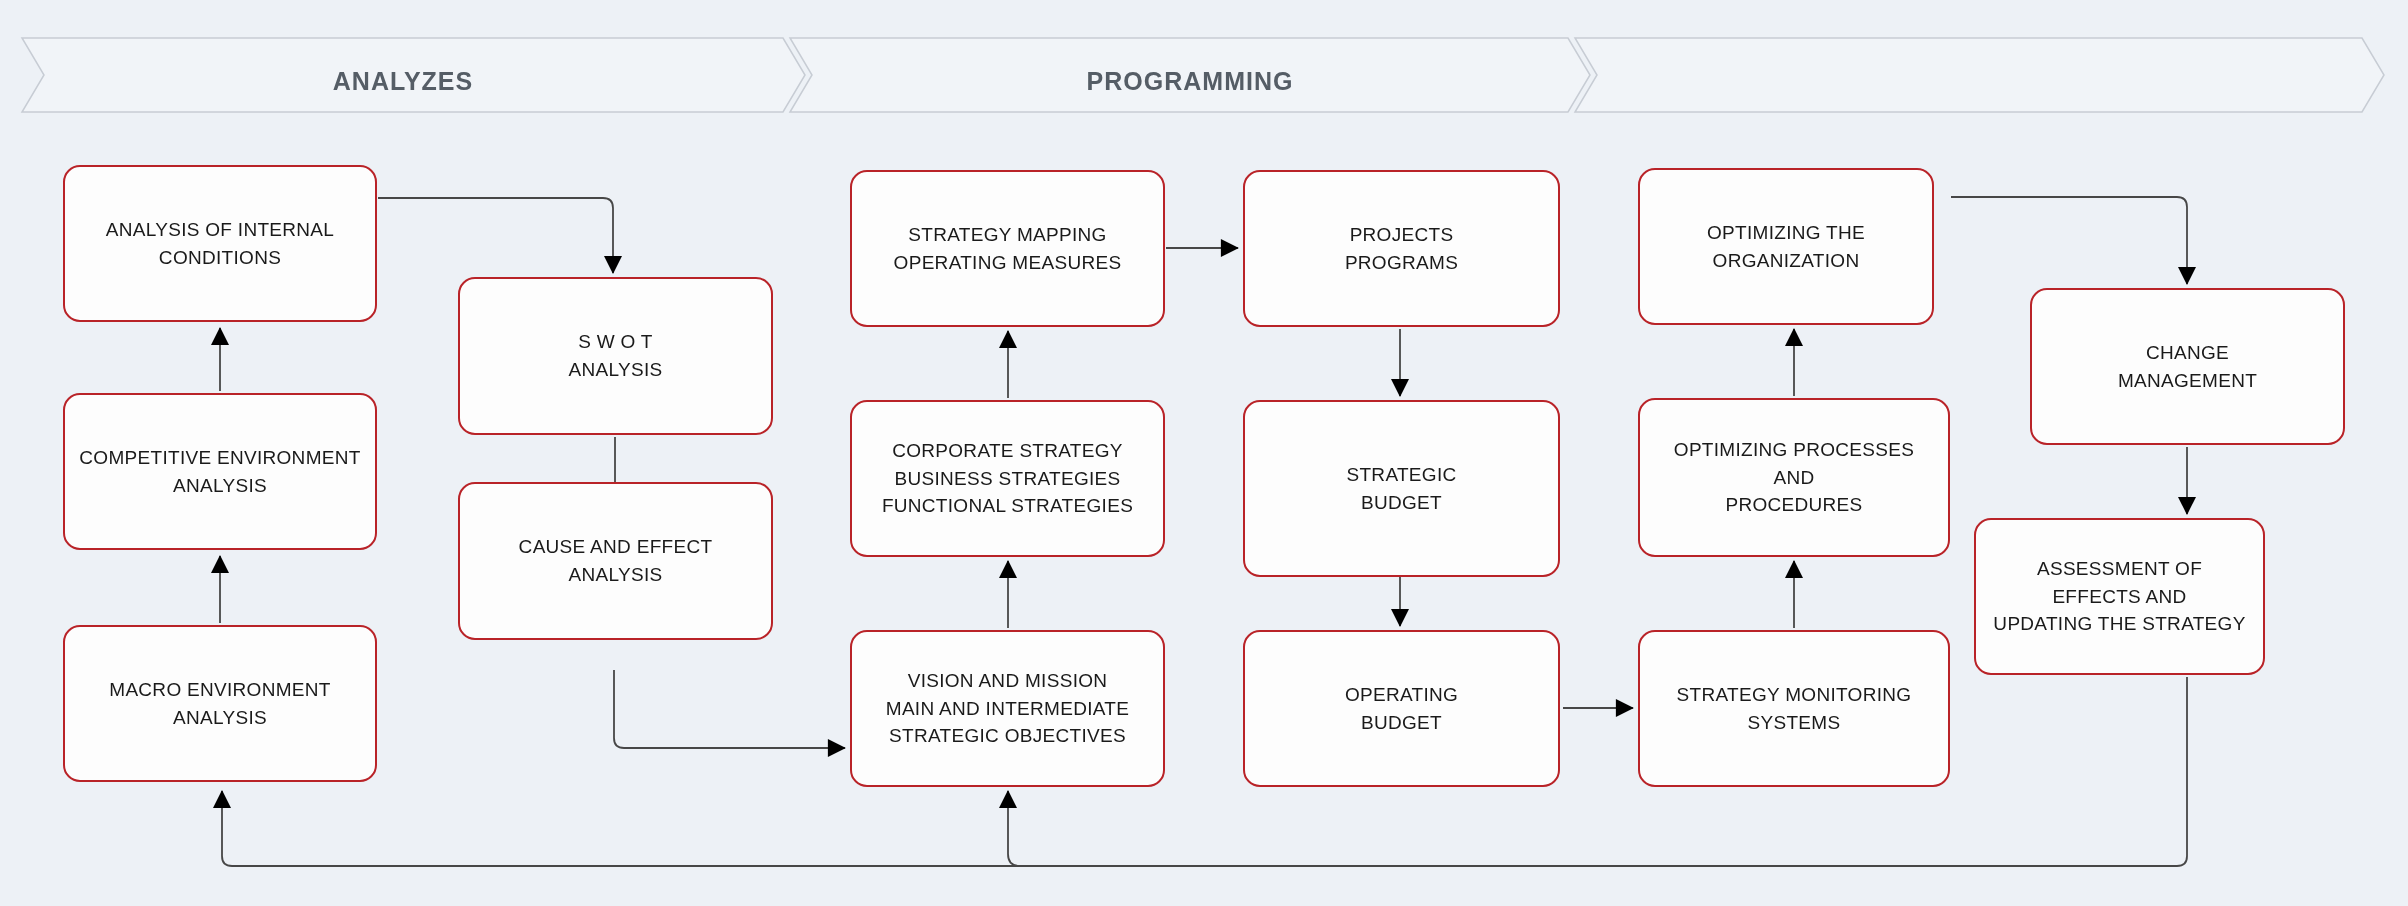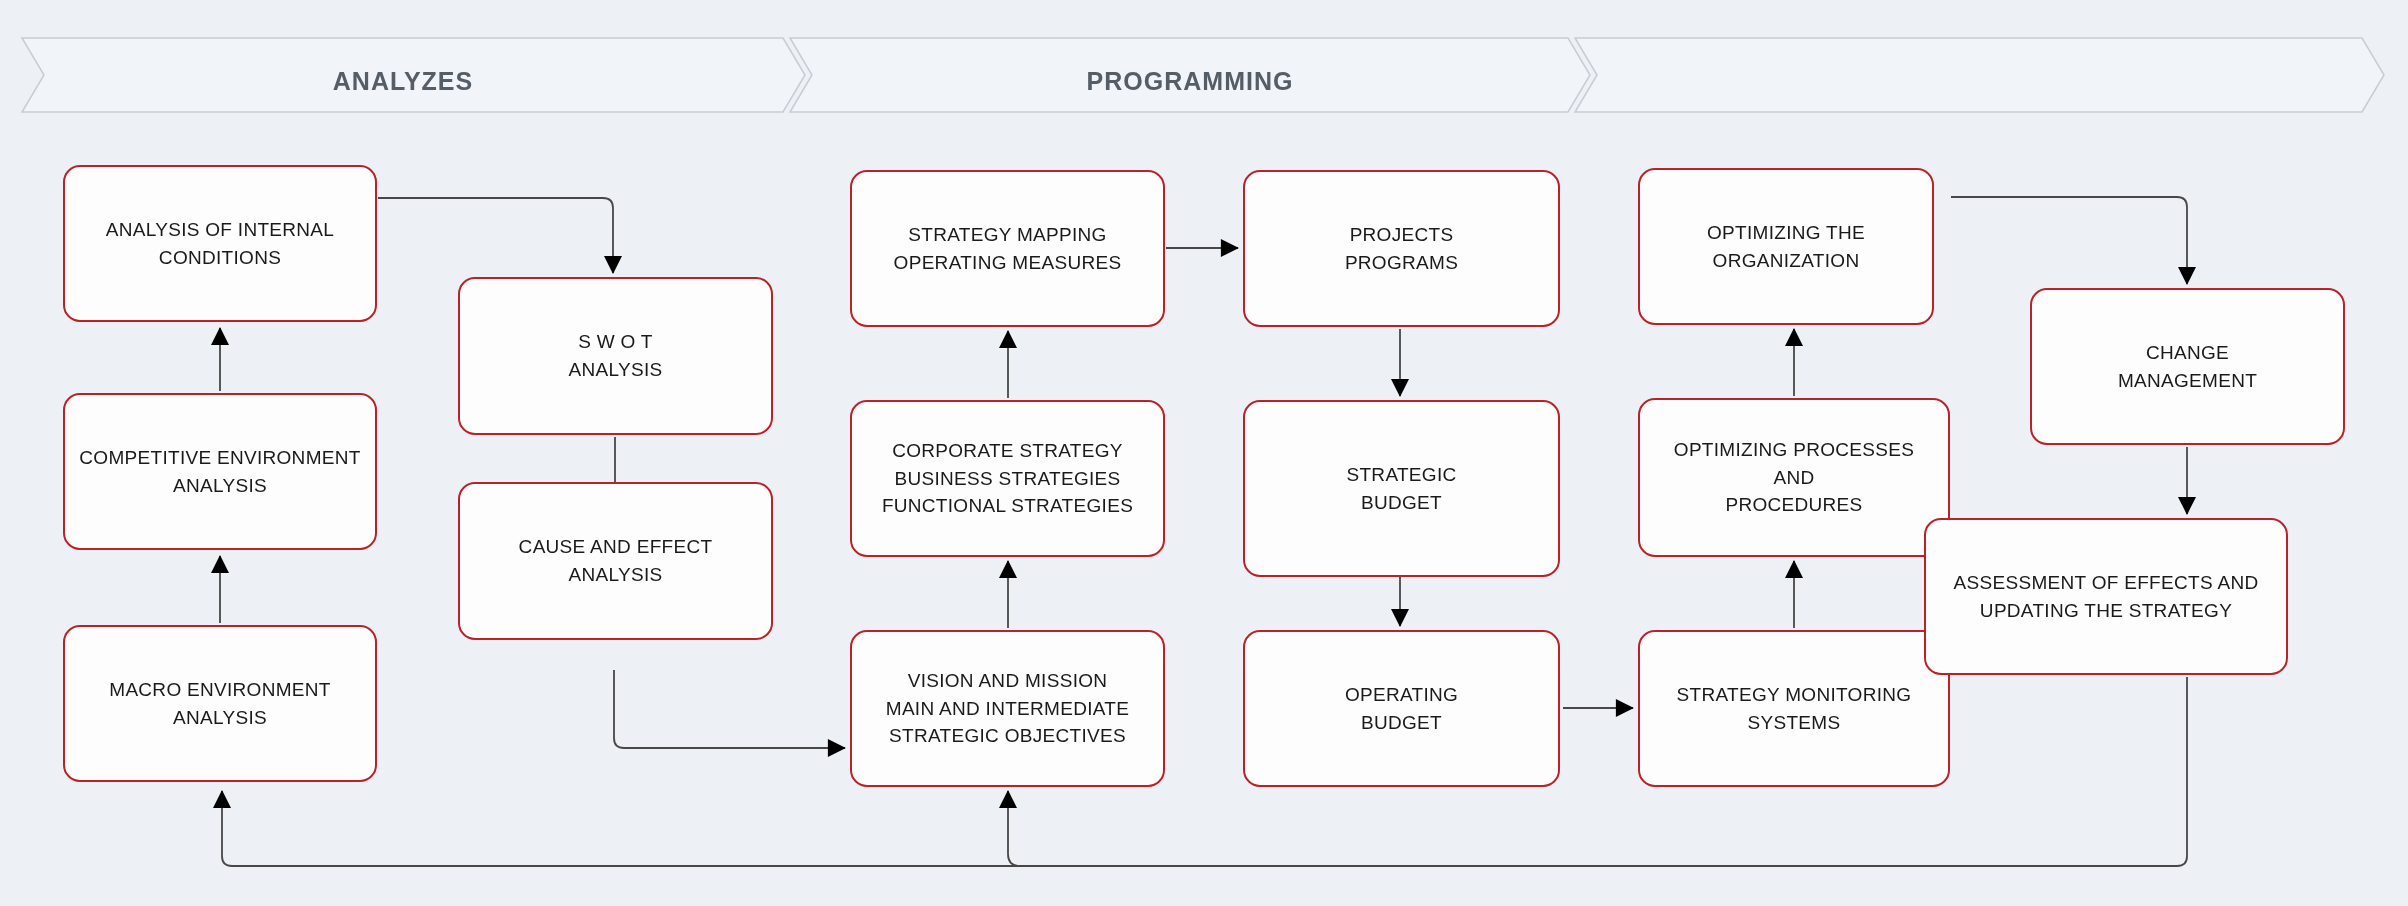--- a/index.html
+++ b/index.html
@@ -107,16 +107,16 @@
 
   <div class="node" style="left:1638px;top:168px; width:296px; height:157px">OPTIMIZING THE
 ORGANIZATION</div>
   <div class="node" style="left:1638px;top:398px; width:312px; height:159px">OPTIMIZING PROCESSES AND
 PROCEDURES</div>
   <div class="node" style="left:1638px;top:630px; width:312px; height:157px">STRATEGY MONITORING
 SYSTEMS</div>
 
   <div class="node" style="left:2030px;top:288px; width:315px; height:157px">CHANGE
 MANAGEMENT</div>
-  <div class="node" style="left:1924px;top:518px; width:364px; height:157px">ASSESSMENT OF EFFECTS AND
+  <div class="node" style="left:1974px;top:518px; width:291px; height:157px">ASSESSMENT OF EFFECTS AND
 UPDATING THE STRATEGY</div>
 
 </div>
 
 </body></html>

